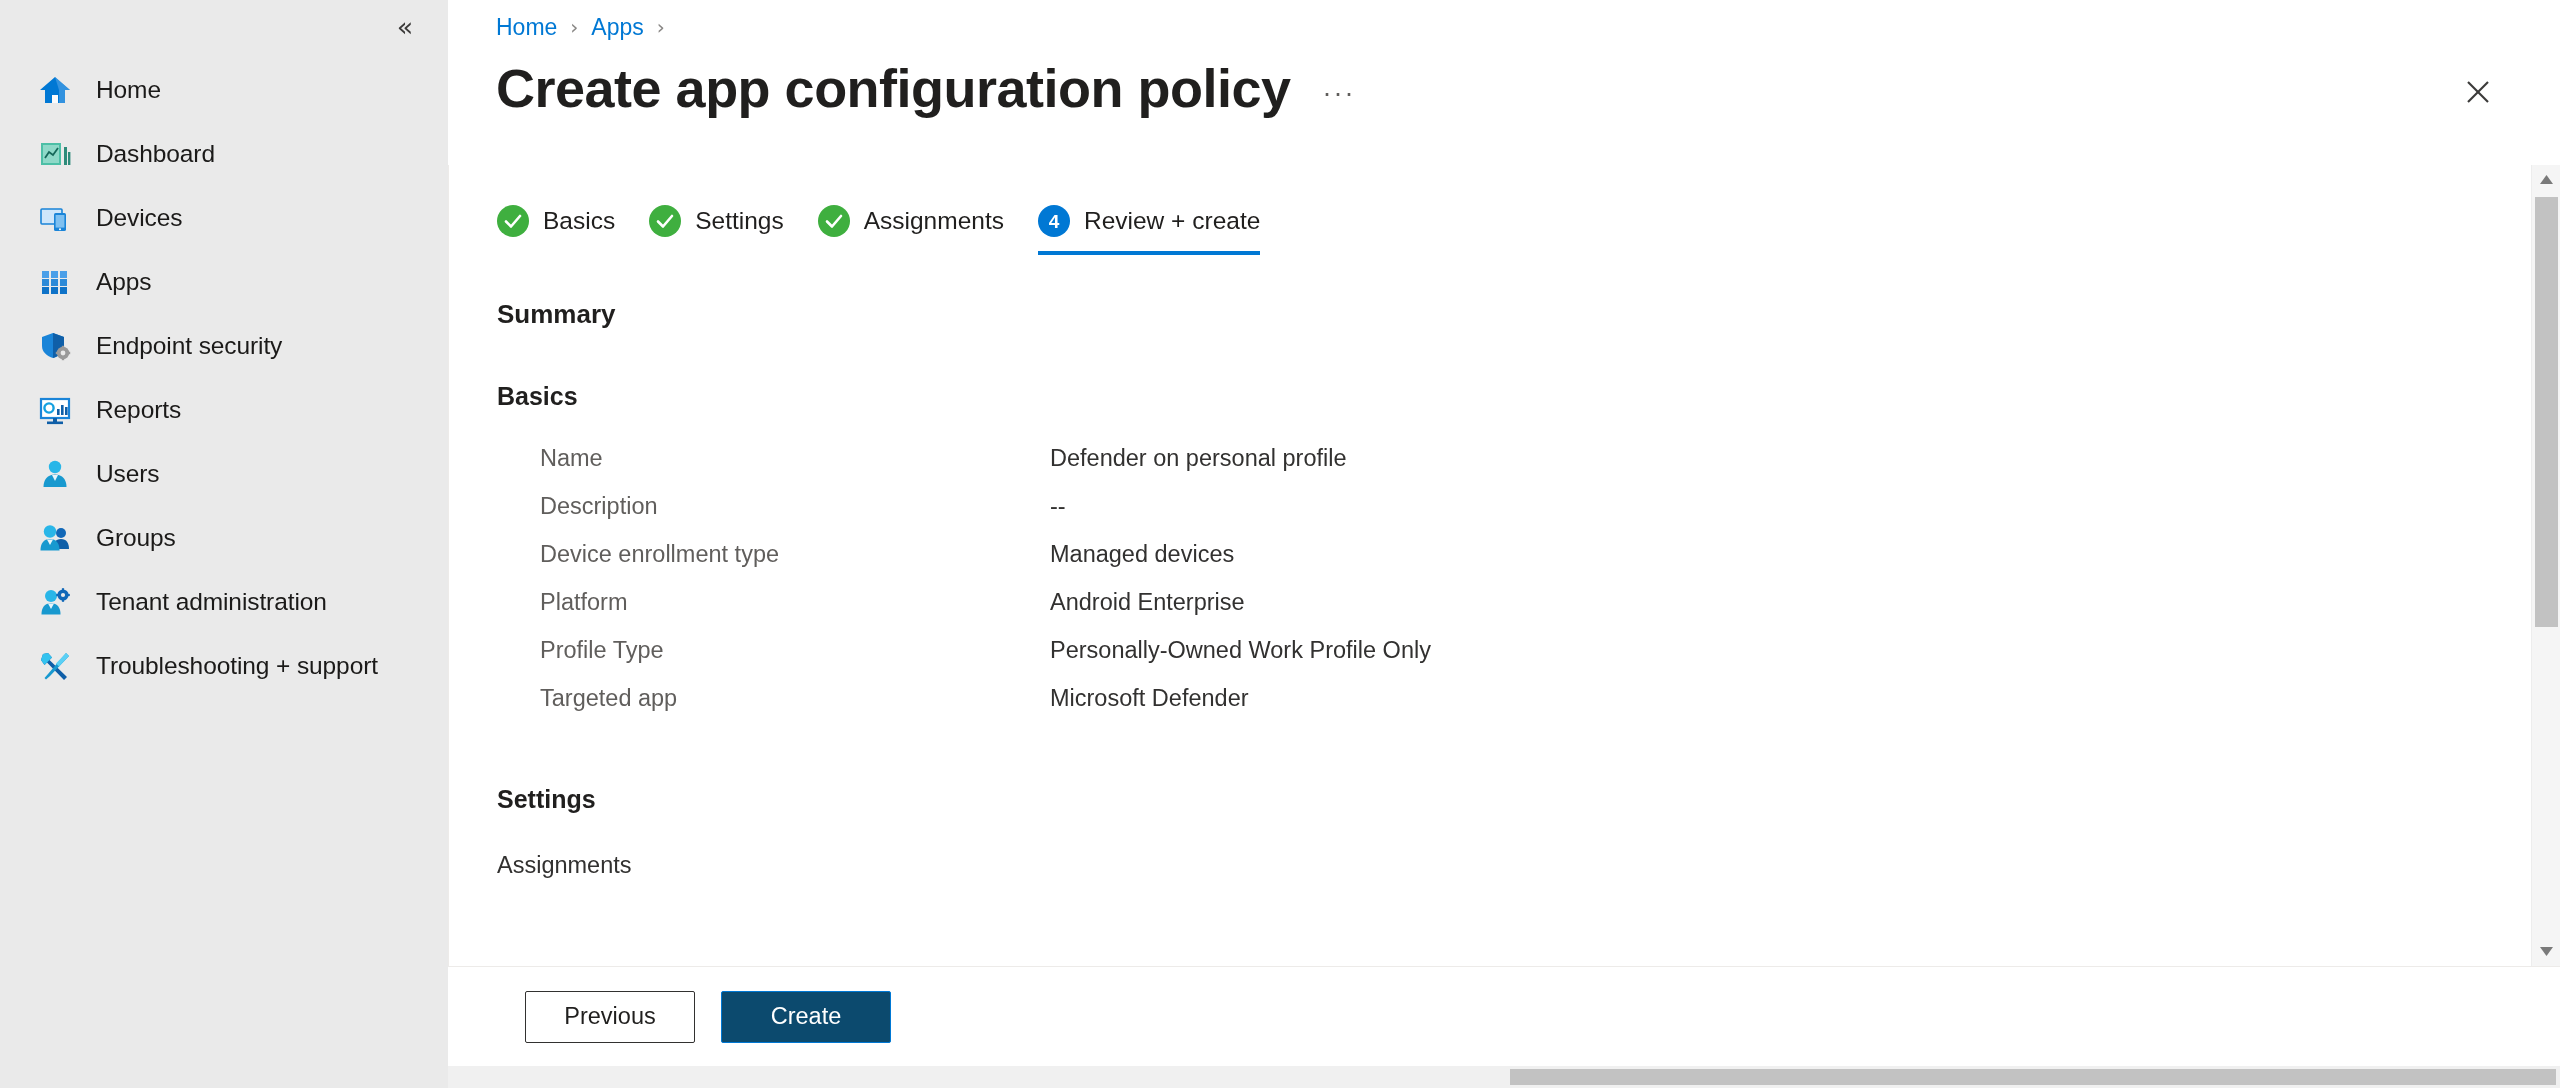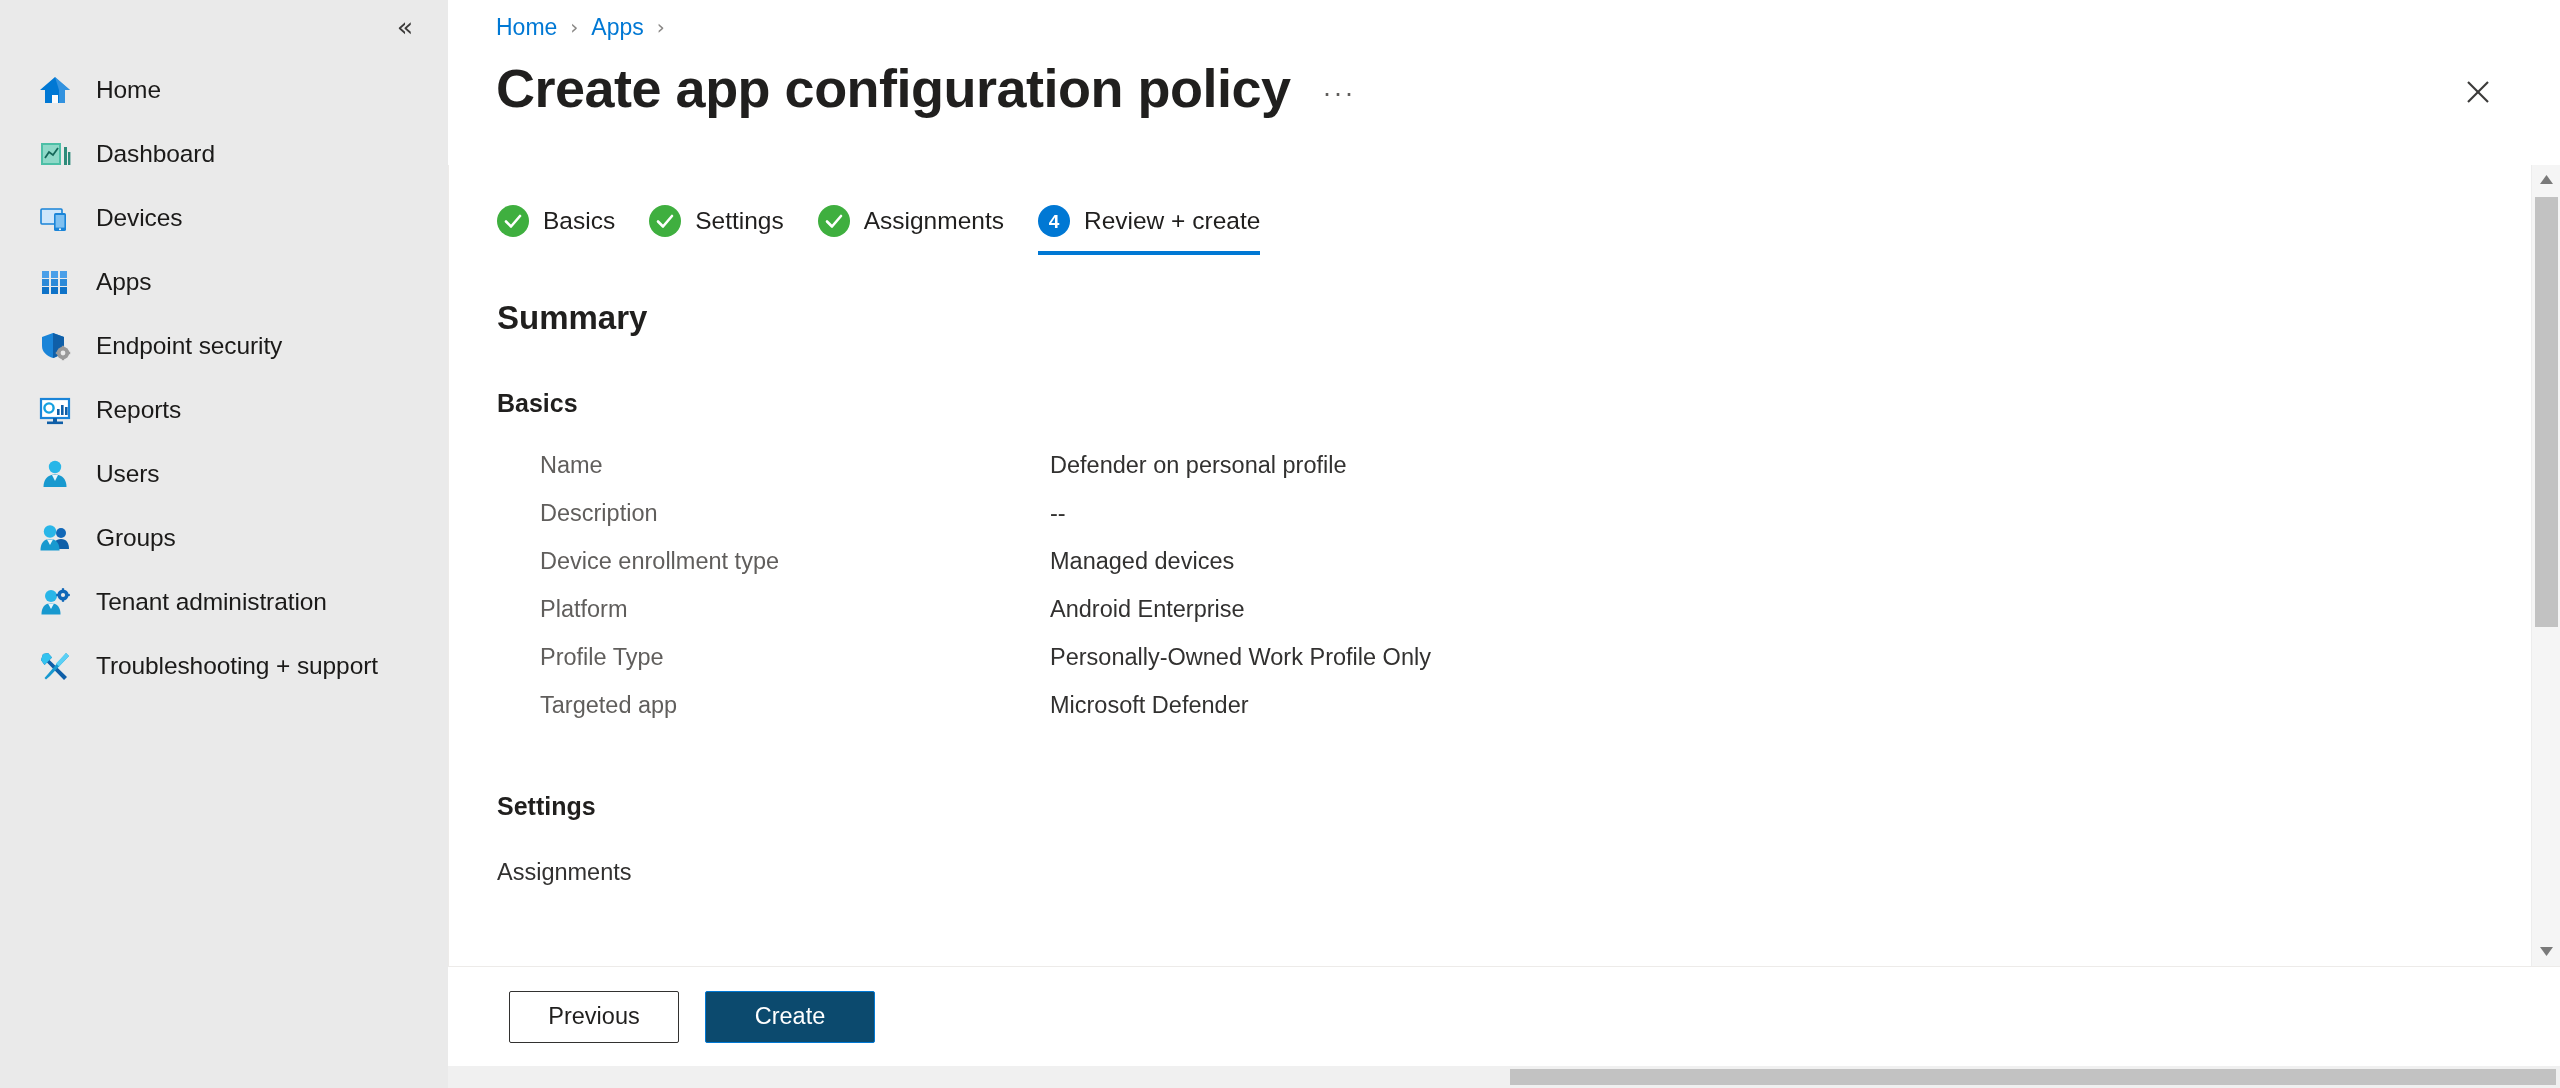--- a/index.html
+++ b/index.html
@@ -190,21 +190,21 @@
   .wiz-tab.is-active .wiz-label { font-weight: 400; }
   .wiz-underline {
     position: absolute;
     left: 0; right: 0; bottom: 0;
     height: 4px;
     background: #0078d4;
   }
 
   
   .sec-summary {
-    font-size: 33px;
+    font-size: 26px;
     font-weight: 600;
     color: #201f1e;
     margin-top: 44px;
   }
   .sec-heading {
     font-size: 25px;
     font-weight: 600;
     color: #201f1e;
     margin-top: 52px;
   }
@@ -263,21 +263,21 @@
 
   
   .blade-footer {
     position: absolute;
     left: 448px;
     right: 0;
     bottom: 22px;
     height: 100px;
     background: #ffffff;
     border-top: 1px solid #edebe9;
-    padding-left: 61px;
+    padding-left: 77px;
     display: flex;
     align-items: center;
   }
   .btn {
     height: 52px;
     min-width: 170px;
     padding: 0 24px;
     font-size: 23.5px;
     font-family: "Liberation Sans", sans-serif;
     cursor: pointer;

